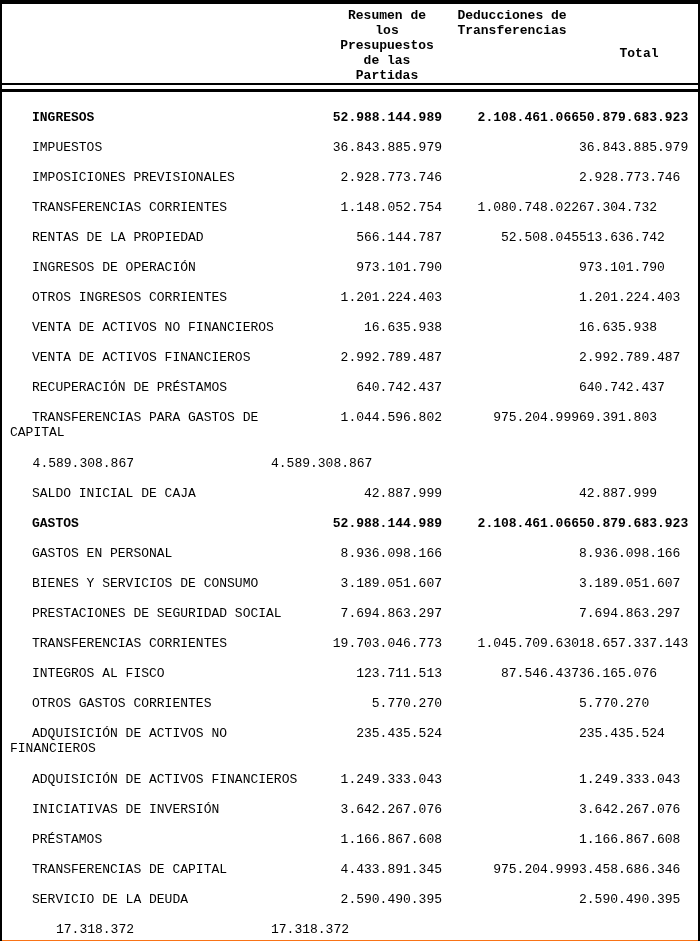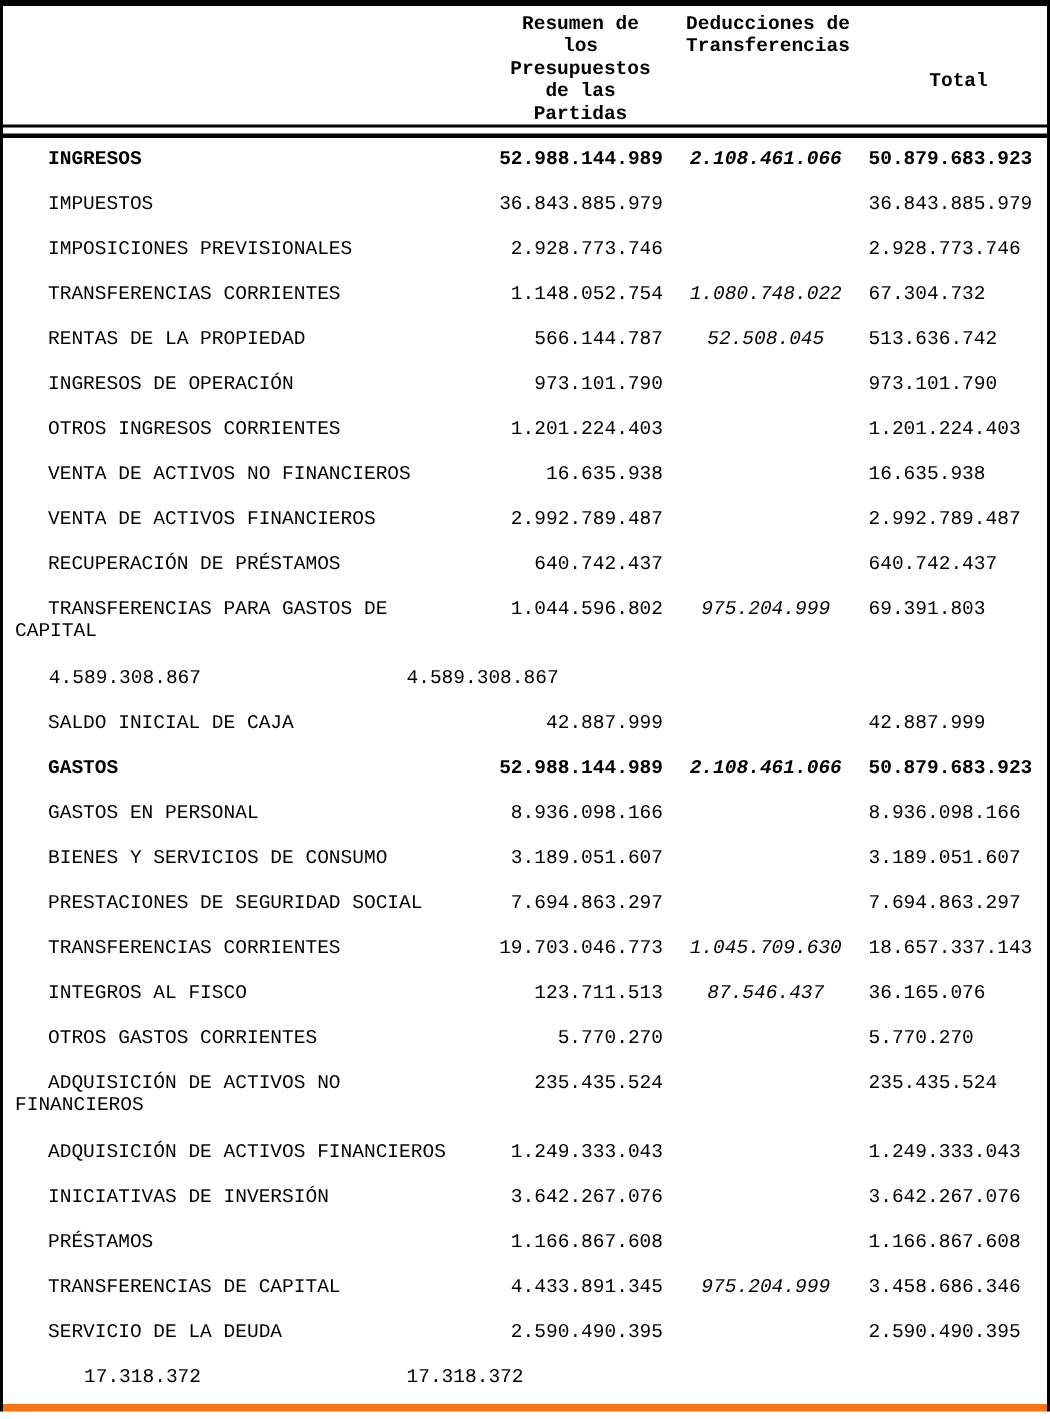--- a/index.html
+++ b/index.html
@@ -34,24 +34,24 @@
     line-height: 15px;
   }
   .h-spacer { width: 333px; }
   .h-col1 { width: 104px; text-align: center; }
   .h-gap { width: 17px; }
   .h-col2 { width: 112px; text-align: center; }
   .h-col3 { flex: 1; margin-left: 12px; text-align: center; margin-top: 38px; }
   .tbody {
     margin-top: 4px;
     border-top: 3px solid #000;
-    border-bottom: 5px solid #f97316;
+    border-bottom: 1px solid #f97316;
     flex: 1;
     box-sizing: border-box;
-    padding-top: 2px;
+    padding-top: 14px;
     overflow: hidden;
   }
   .row {
     display: flex;
     align-items: flex-start;
     box-sizing: border-box;
     min-height: 30px;
     padding-top: 4px;
     line-height: 15px;
   }
@@ -59,21 +59,21 @@
   .row.bold { font-weight: bold; }
   .c-label {
     width: 308px;
     box-sizing: border-box;
     padding-left: 8px;
     text-indent: 22px;
     white-space: normal;
     word-spacing: normal;
   }
   .c-num1 { width: 132px; text-align: right; }
-  .c-num2 { width: 137px; text-align: center; font-style: italic; }
+  .c-num2 { width: 137px; text-align: right; }
   .c-num3 { width: 119px; text-align: left; }
 </style>
 </head>
 <body>
 
 <div class="page">
   <div class="budget-table">
 
     <div class="thead">
       <div class="h-spacer"></div>

